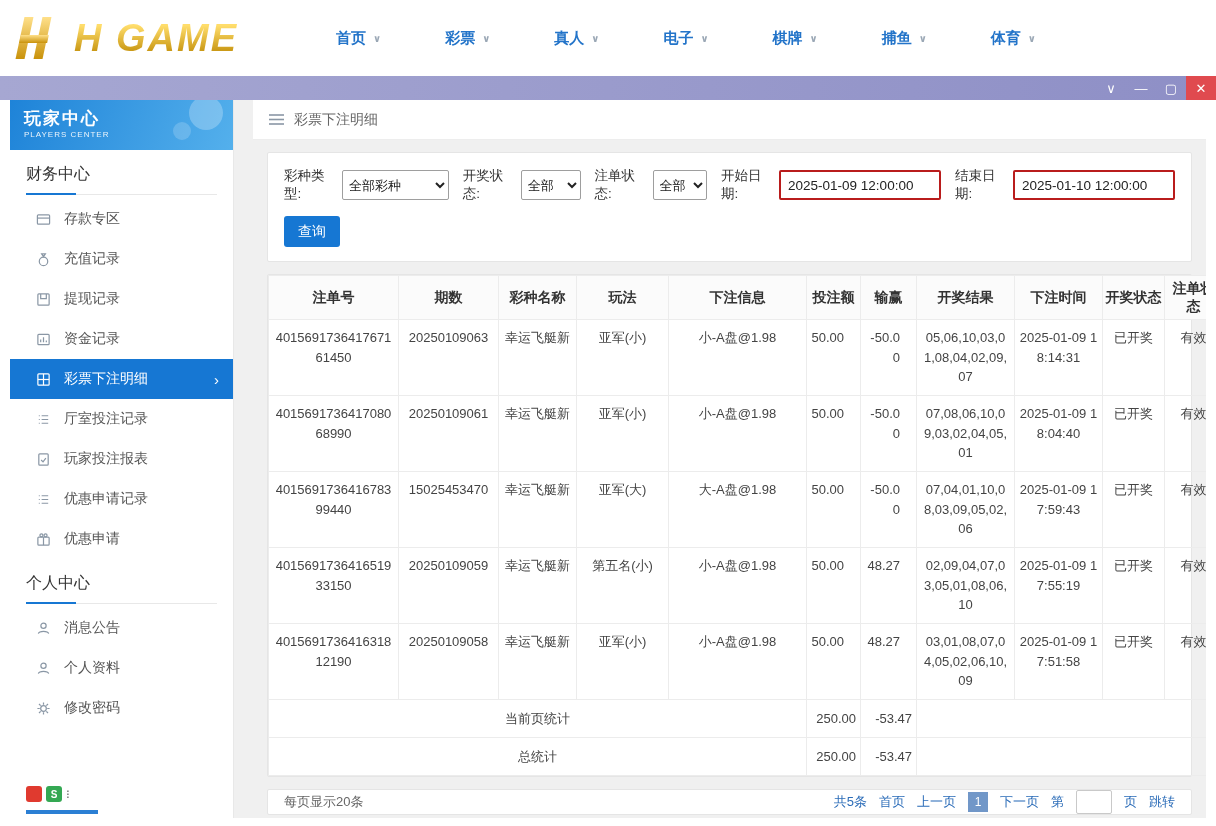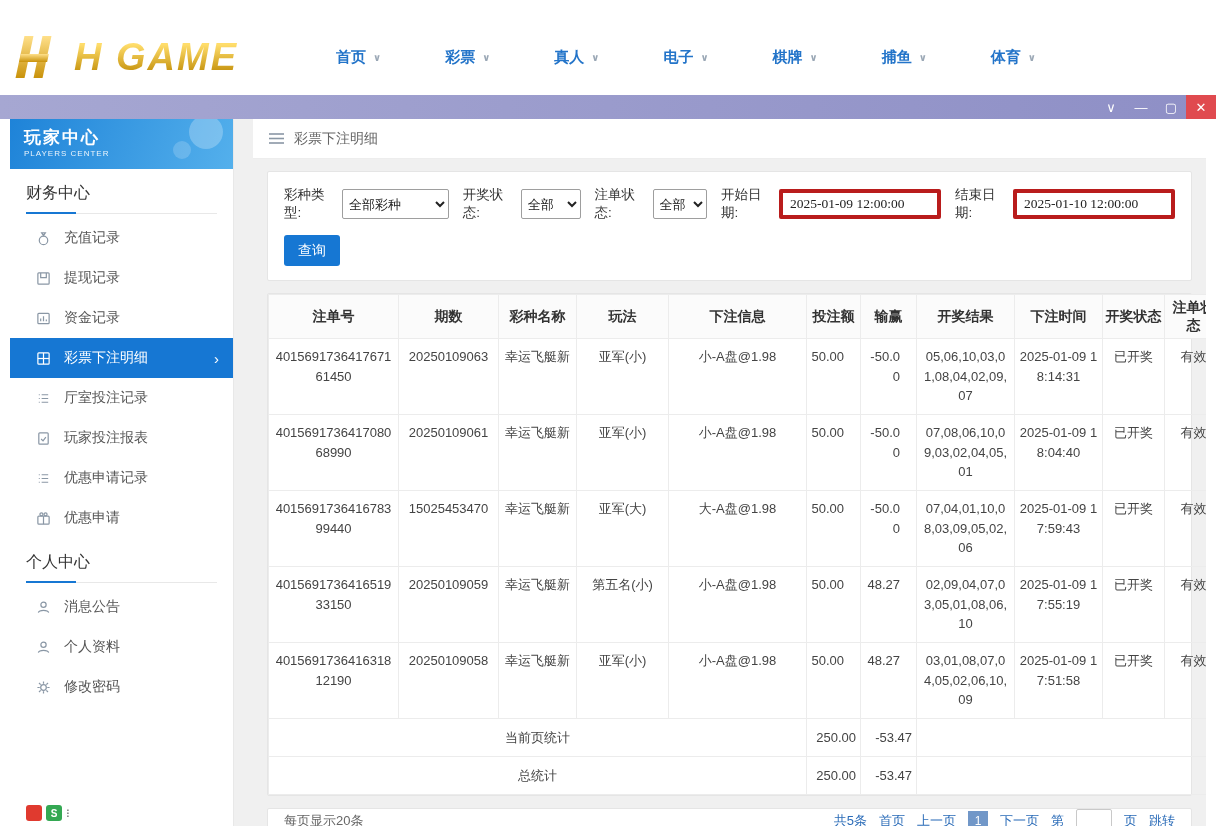--- a/index.html
+++ b/index.html
@@ -1,20 +1,20 @@
 <!DOCTYPE html>
 <html><head>
 <meta charset="utf-8">
 <style>
   * { box-sizing: border-box; margin: 0; padding: 0; }
   html,body { width:1216px; height:826px; overflow:hidden; background:#fff;
     font-family:"Liberation Sans","DejaVu Sans",sans-serif; font-size:13px; color:#333; }
 
   
-  .top-header { height:76px; display:flex; align-items:center; background:#fff;margin-top:19px; }
+  .top-header { height:76px; display:flex; align-items:center; background:#fff; }
   .logo { display:flex; align-items:center; margin-left:14px; width:280px; }
   .logo-mark { position:relative; width:52px; height:46px; margin-right:8px; }
   .logo-mark i { position:absolute; background:linear-gradient(180deg,#ffe08a,#c9920a); transform:skewX(-12deg); }
   .logo-mark .b1 { left:6px; top:2px; width:9px; height:42px; }
   .logo-mark .b2 { left:24px; top:2px; width:9px; height:42px; }
   .logo-mark .b3 { left:6px; top:20px; width:28px; height:8px; }
   .logo-text { font-size:38px; font-weight:800; font-style:italic; letter-spacing:2px;
     background:linear-gradient(180deg,#ffdd6b 20%,#c08c06 90%); -webkit-background-clip:text;
     background-clip:text; color:transparent; }
   .top-nav { display:flex; align-items:center; gap:64px; margin-left:42px; }
@@ -66,22 +66,22 @@
     padding:0 16px; color:#666; font-size:14px; border-bottom:1px solid #ededed; flex:none; }
   .main-inner { padding:12px 14px; display:flex; flex-direction:column; gap:12px; overflow:hidden; }
 
   .filter-panel { background:#fff; border:1px solid #e5e5e5; border-radius:2px; padding:14px 16px; }
   .filter-row { display:flex; align-items:center; gap:6px; font-size:13.5px; color:#333; }
   .filter-row label { margin-left:8px; }
   .filter-row label:first-child { margin-left:0; }
   select { height:30px; border:1px solid #9e9e9e; border-radius:2px; background:#fff; font-size:13px;
     padding:0 2px; color:#222; font-family:inherit; }
   .sel-type { width:118px; } .sel-draw { width:66px; } .sel-bet { width:60px; }
-  input.date { height:30px; width:162px; border:4px solid #b91c1c; border-radius:2px;
-    padding:0 7px; font-size:13.5px; color:#222; font-family:Liberation Serif, serif; }
+  input.date { height:30px; width:162px; border:2px solid #b91c1c; border-radius:2px;
+    padding:0 7px; font-size:13.5px; color:#222; font-family:Liberation Sans, sans-serif; }
   .search-btn { margin-top:13px; width:56px; height:31px; background:#1677d3; color:#fff; border:none;
     border-radius:3px; font-size:14px; cursor:pointer; font-family:inherit; }
 
   .table-panel { background:#fff; border:1px solid #e5e5e5; border-radius:2px; }
   table { width:100%; border-collapse:collapse; table-layout:fixed; }
   th { height:44px; background:#fbfbfb; border:1px solid #ececec; font-size:14px; color:#333;
     font-weight:bold; padding:2px; }
   td { border:1px solid #ececec; padding:8px 4px; text-align:center; vertical-align:top;
     font-size:13px; color:#444; word-break:break-all; line-height:1.5; }
   tr.data-row td { height:76px; }
@@ -156,20 +156,27 @@
       <div class="sb-title">玩家中心</div>
       <div class="sb-sub">PLAYERS CENTER</div>
       <div class="sb-deco">
           <span class="c1"></span>
           <span class="c2"></span>
         </div>
     </div>
 
     <div class="sb-section-title">财务中心</div>
 
+    <div class="sb-item">
+      <svg width="15" height="15" viewBox="0 0 16 16" fill="none" stroke-width="1.3">
+          <rect x="1.5" y="3" width="13" height="10" rx="1"></rect>
+          <line x1="1.5" y1="6.5" x2="14.5" y2="6.5"></line>
+        </svg>
+      <span>存款专区</span>
+    </div>
     <div class="sb-item">
       <svg width="15" height="15" viewBox="0 0 16 16" fill="none" stroke-width="1.3">
           <path d="M6 2h4l-2 3z"></path>
           <circle cx="8" cy="10" r="4.5"></circle>
         </svg>
       <span>充值记录</span>
     </div>
     <div class="sb-item">
       <svg width="15" height="15" viewBox="0 0 16 16" fill="none" stroke-width="1.3">
           <rect x="2" y="2" width="12" height="12" rx="1"></rect>

